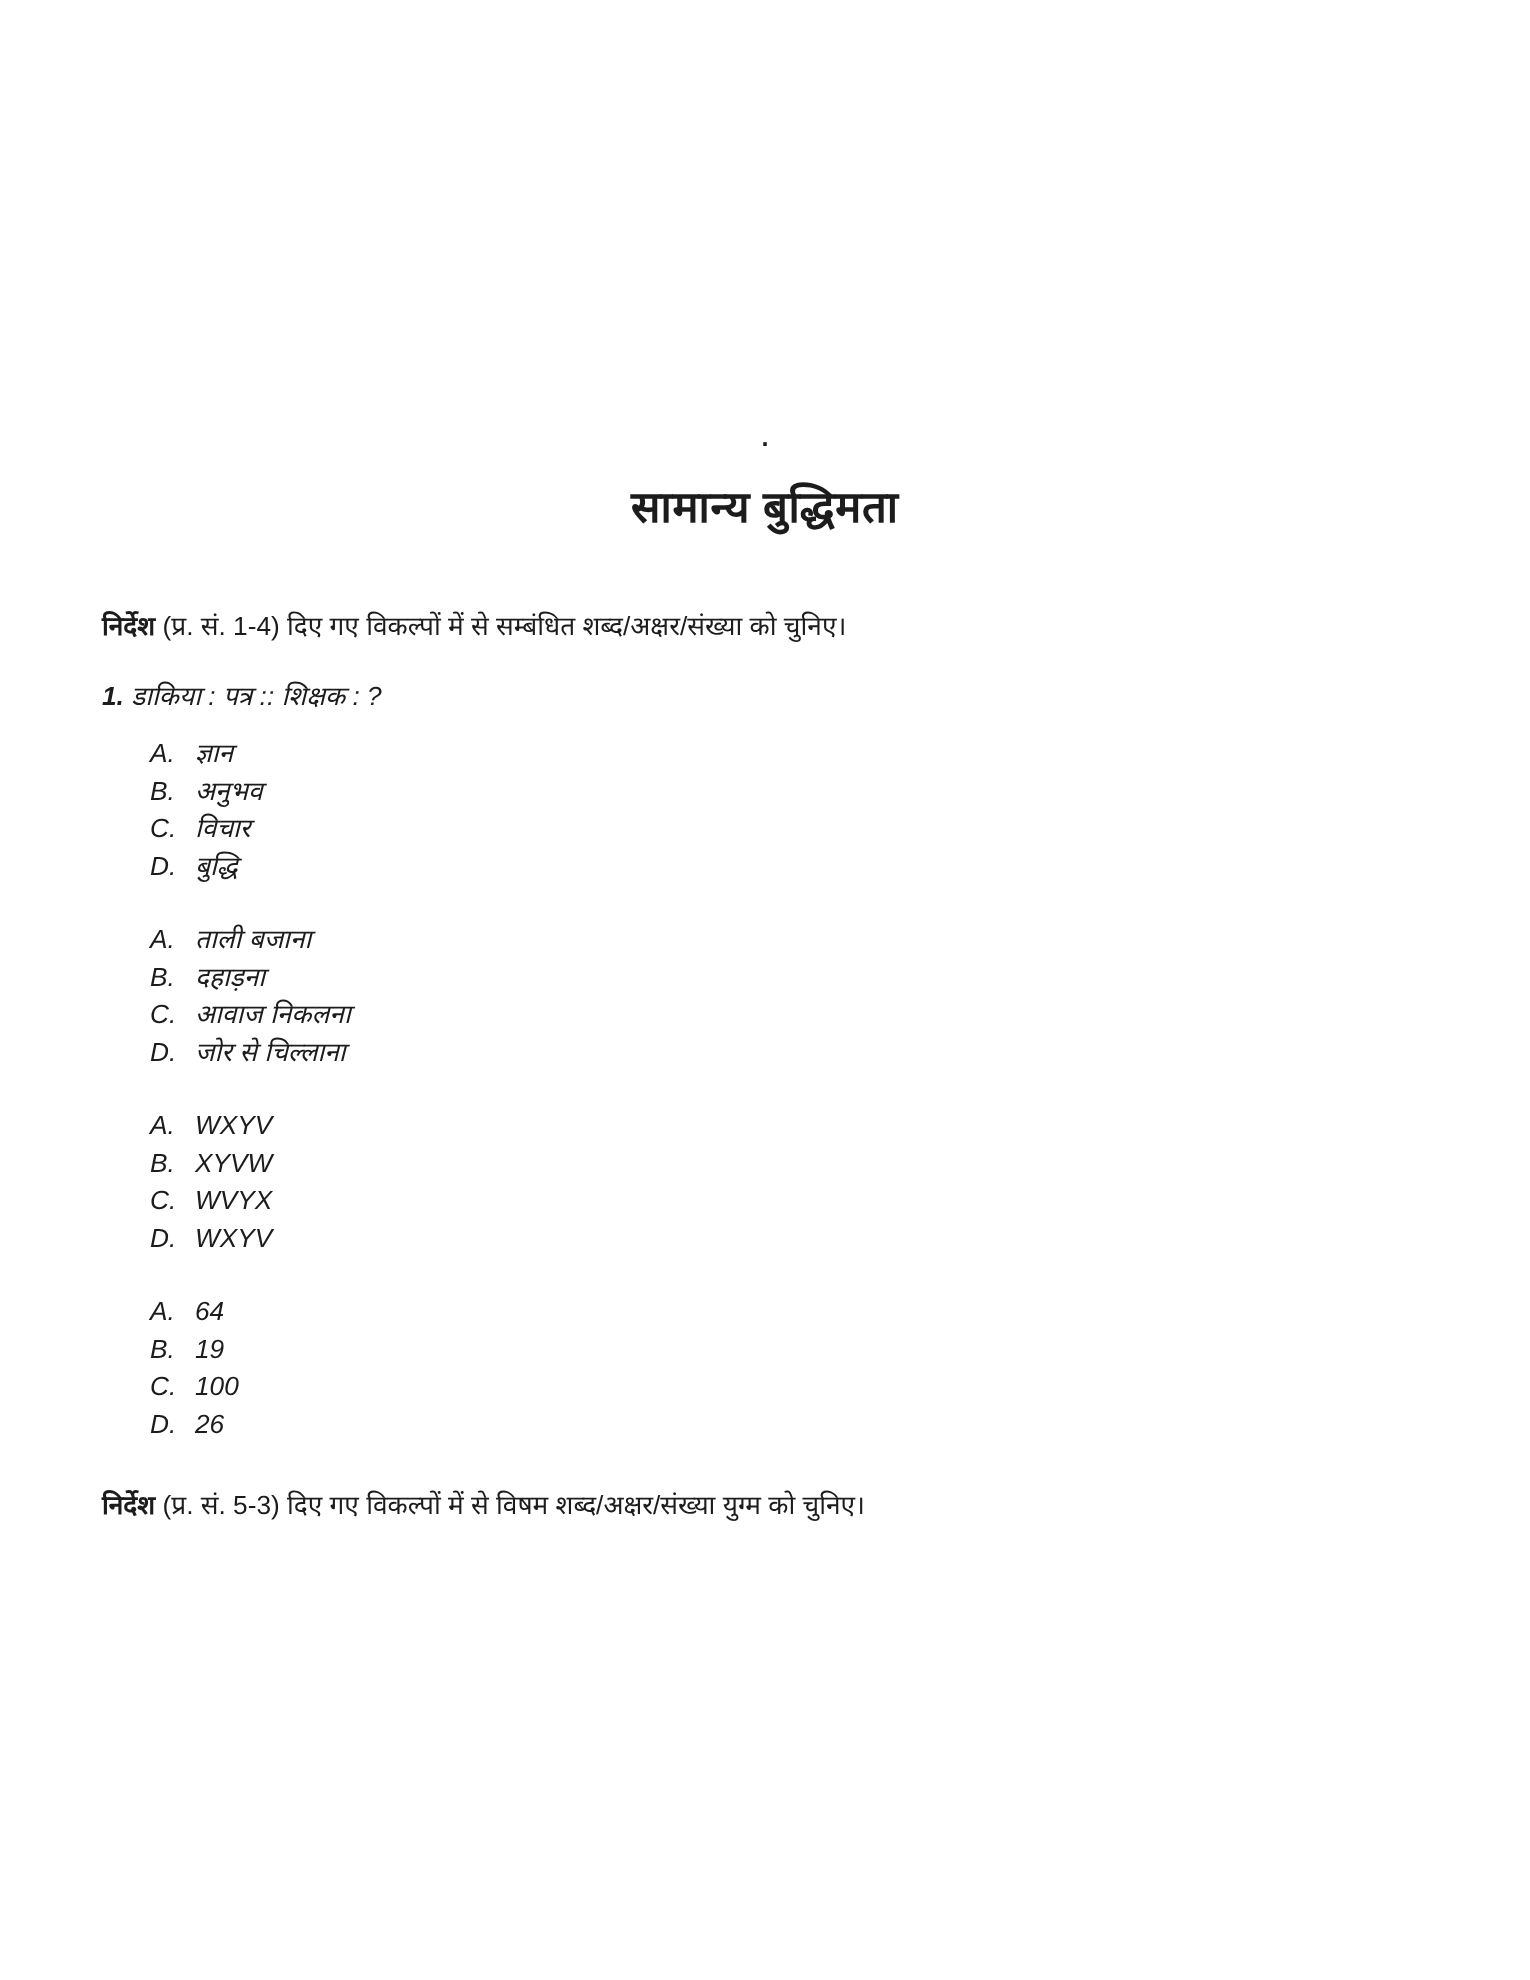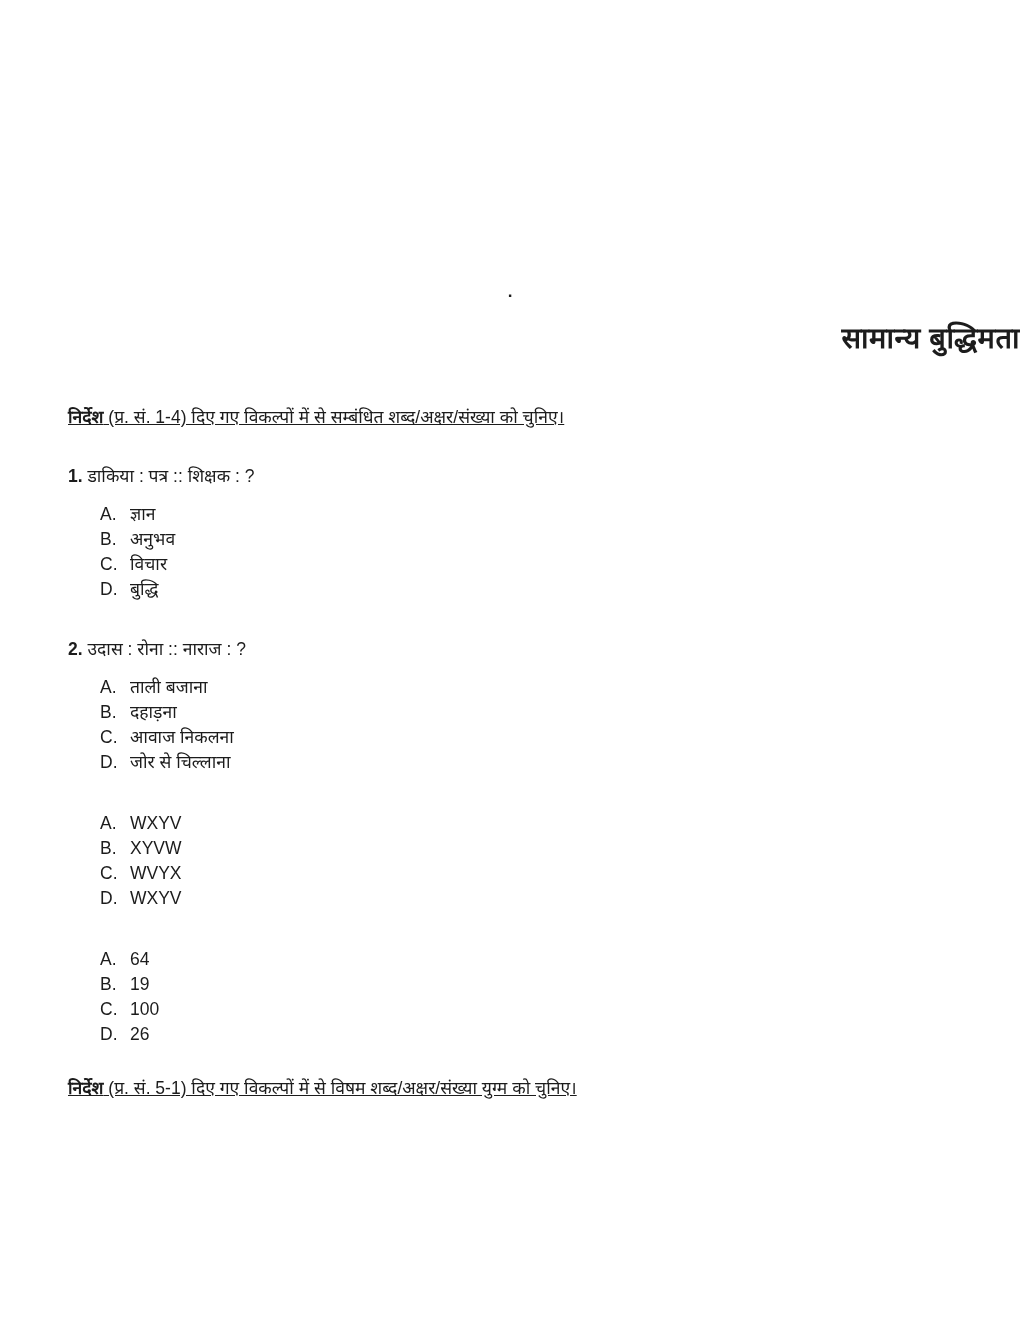--- a/index.html
+++ b/index.html
@@ -14,40 +14,40 @@
   }
   .stray-dot {
     padding-top: 283px;
     text-align: center;
     font-size: 17px;
     font-weight: bold;
     line-height: 18px;
   }
   .page-title {
     margin-top: 16px;
-    text-align: right;
+    text-align: center;
     font-size: 29px;
     font-weight: bold;
     letter-spacing: 0.5px;
   }
   .content {
     padding: 0 68px;
     font-size: 17.5px;
     line-height: 23px;
   }
   .directions {
     margin-top: 50px;
-    text-decoration: underline;
   }
   .directions.bottom {
     margin-top: 30px;
   }
   .bold { font-weight: bold; }
   .question-block {
-    margin-top: 36px;
+    margin-top: 24px;
+    font-style: italic;
   }
   .question-line { }
   .q-number { font-weight: bold; }
   .options {
     margin: 14px 0 0 32px;
   }
   .option-row {
     display: flex;
     line-height: 25px;
   }
@@ -86,21 +86,20 @@
           <span class="option-text">विचार</span>
         </div>
         <div class="option-row">
           <span class="option-letter">D.</span>
           <span class="option-text">बुद्धि</span>
         </div>
       </div>
     </div>
 
     <div class="question-block">
-      <div class="question-line"><span class="q-number">2.</span><span> उदास : रोना :: नाराज : ?</span></div>
       <div class="options">
         <div class="option-row">
           <span class="option-letter">A.</span>
           <span class="option-text">ताली बजाना</span>
         </div>
         <div class="option-row">
           <span class="option-letter">B.</span>
           <span class="option-text">दहाड़ना</span>
         </div>
         <div class="option-row">
@@ -149,16 +148,16 @@
           <span class="option-letter">C.</span>
           <span class="option-text">100</span>
         </div>
         <div class="option-row">
           <span class="option-letter">D.</span>
           <span class="option-text">26</span>
         </div>
       </div>
     </div>
 
-    <div class="directions bottom"><span class="bold">निर्देश</span><span> (प्र. सं. 5-1) दिए गए विकल्पों में से विषम शब्द/अक्षर/संख्या युग्म को चुनिए।</span></div>
+    <div class="directions bottom"><span class="bold">निर्देश</span><span> (प्र. सं. 5-3) दिए गए विकल्पों में से विषम शब्द/अक्षर/संख्या युग्म को चुनिए।</span></div>
 
   </div>
 </div>
 
 </body></html>

